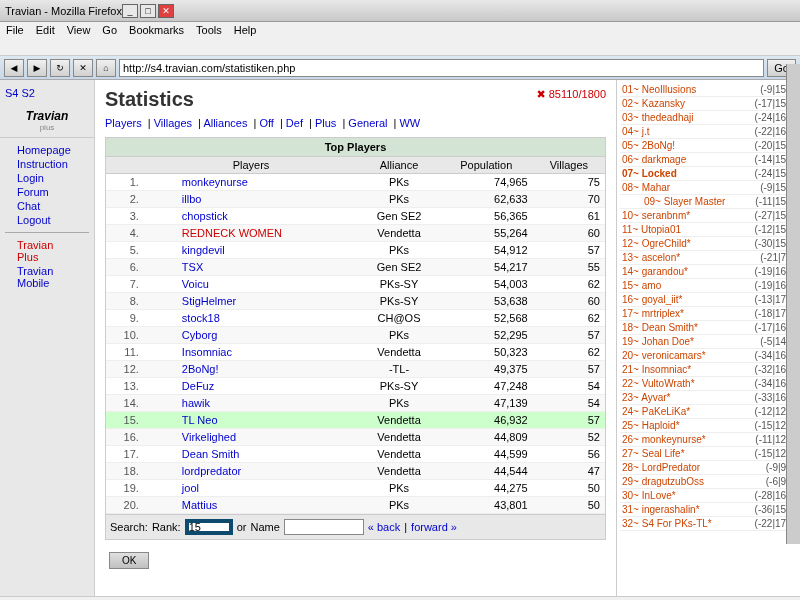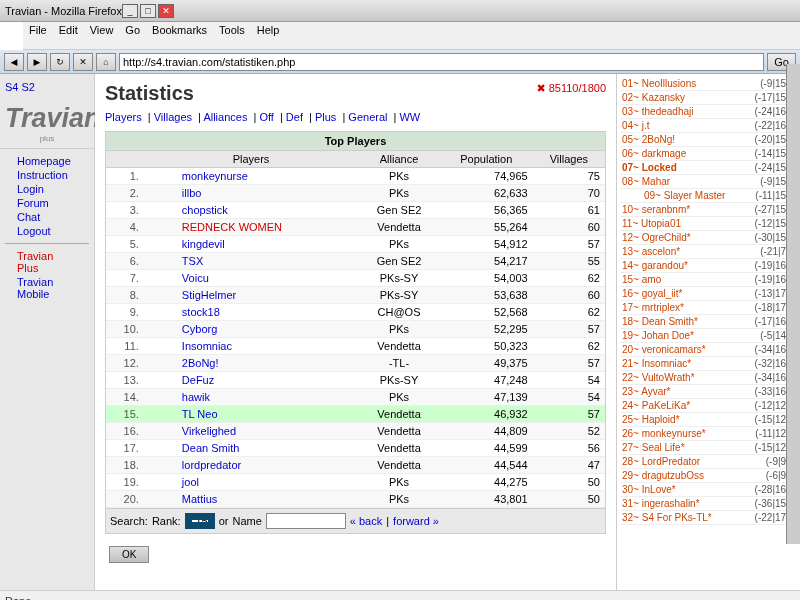--- a/index.html
+++ b/index.html
@@ -63,22 +63,21 @@
       height: 18px;
     }
 
     
     .menu-bar {
       background: #f0f0f0;
       display: flex;
       gap: 0;
       padding: 1px 0;
       border-bottom: 1px solid #ccc;
-      height: 28px;
-      margin-left: 23px;
+      height: 34px;
     }
     .menu-item {
       padding: 1px 6px;
       font-size: 11px;
       cursor: pointer;
     }
 
     
     .main-container {
       display: flex;
@@ -94,23 +93,23 @@
       padding: 5px 0;
       flex-shrink: 0;
     }
     .logo-area {
       padding: 5px;
       text-align: center;
       border-bottom: 1px solid #ccc;
       margin-bottom: 5px;
     }
     .logo-text {
-      font-size: 27px;
+      font-size: 12px;
       font-weight: bold;
-      color: #737373;
+      color: #000000;
       font-style: italic;
     }
     .logo-sub { font-size: 8px; color: #888; }
     .s4s2 {
       display: flex; gap: 3px;
       padding: 2px 5px;
       font-size: 11px;
       margin-bottom: 3px;
     }
     .s-link { color: #0000cc; text-decoration: none; }
@@ -229,25 +228,25 @@
     .search-bar {
       display: flex;
       align-items: center;
       gap: 4px;
       padding: 4px;
       background: #e8e8e8;
       border-top: 1px solid #ccc;
       font-size: 11px;
     }
     .search-input-small {
-      width: 30px;
+      width: 48px;
       height: 16px;
-      border: 7px solid #0c4a6e;
-      font-size: 11px;
-      text-align: right;
+      border: 4px solid #0c4a6e;
+      font-size: 11px;
+      text-align: left;
     }
     .search-input-name {
       width: 80px;
       height: 16px;
       border: 1px solid #888;
       font-size: 11px;
     }
     .nav-link-btn {
       color: #0000cc;
       text-decoration: none;

